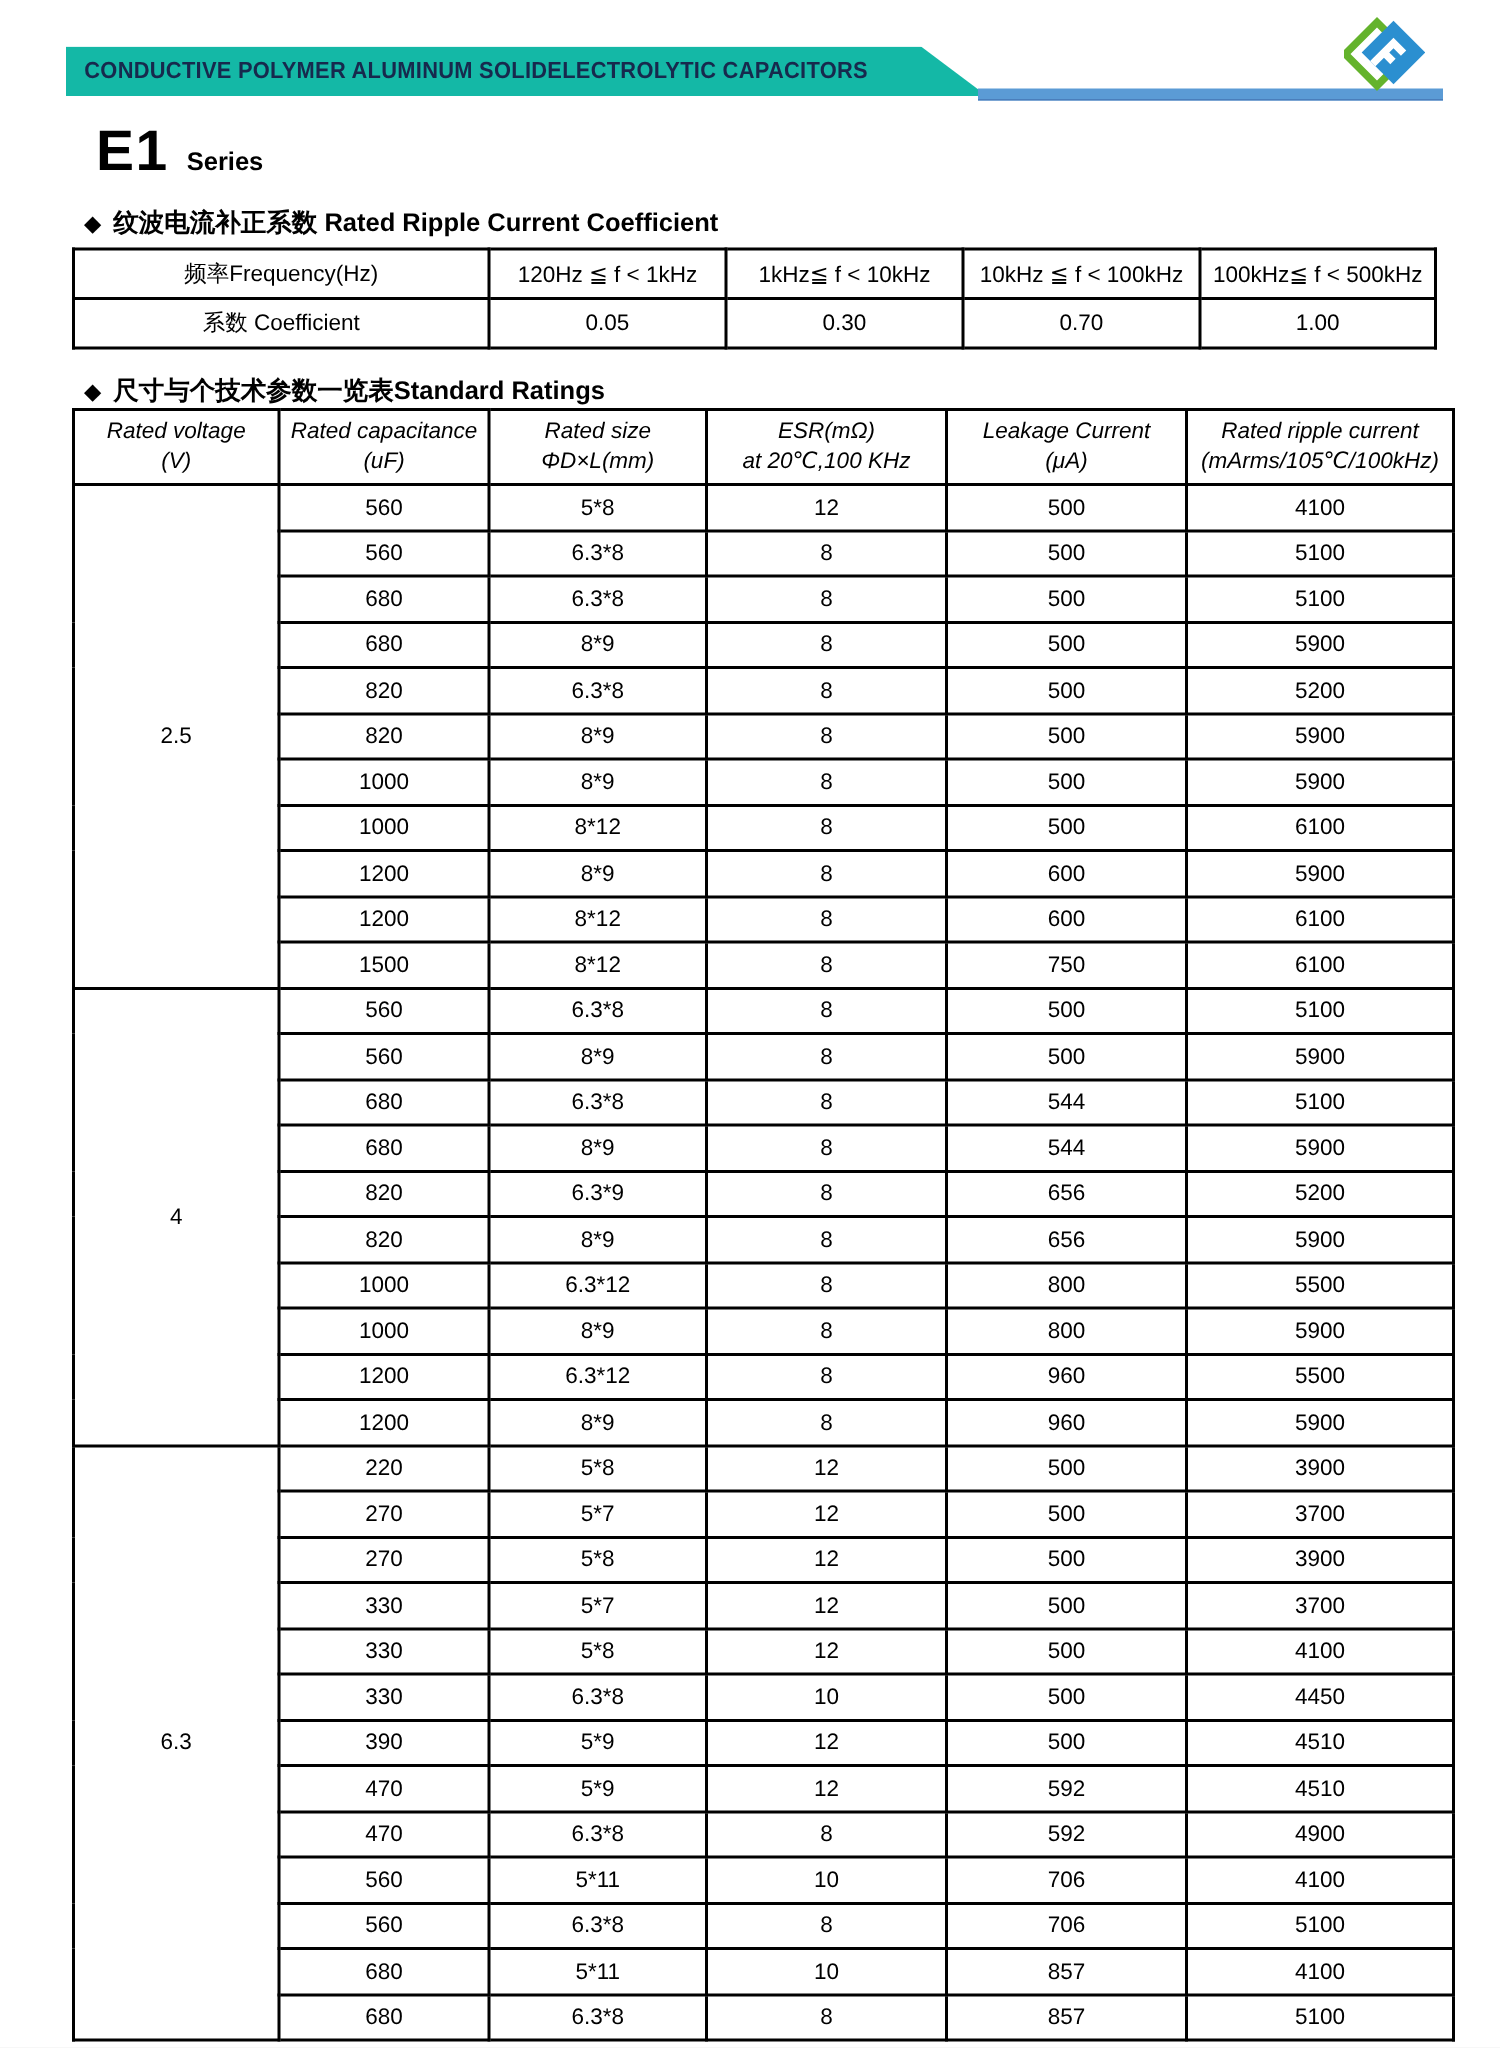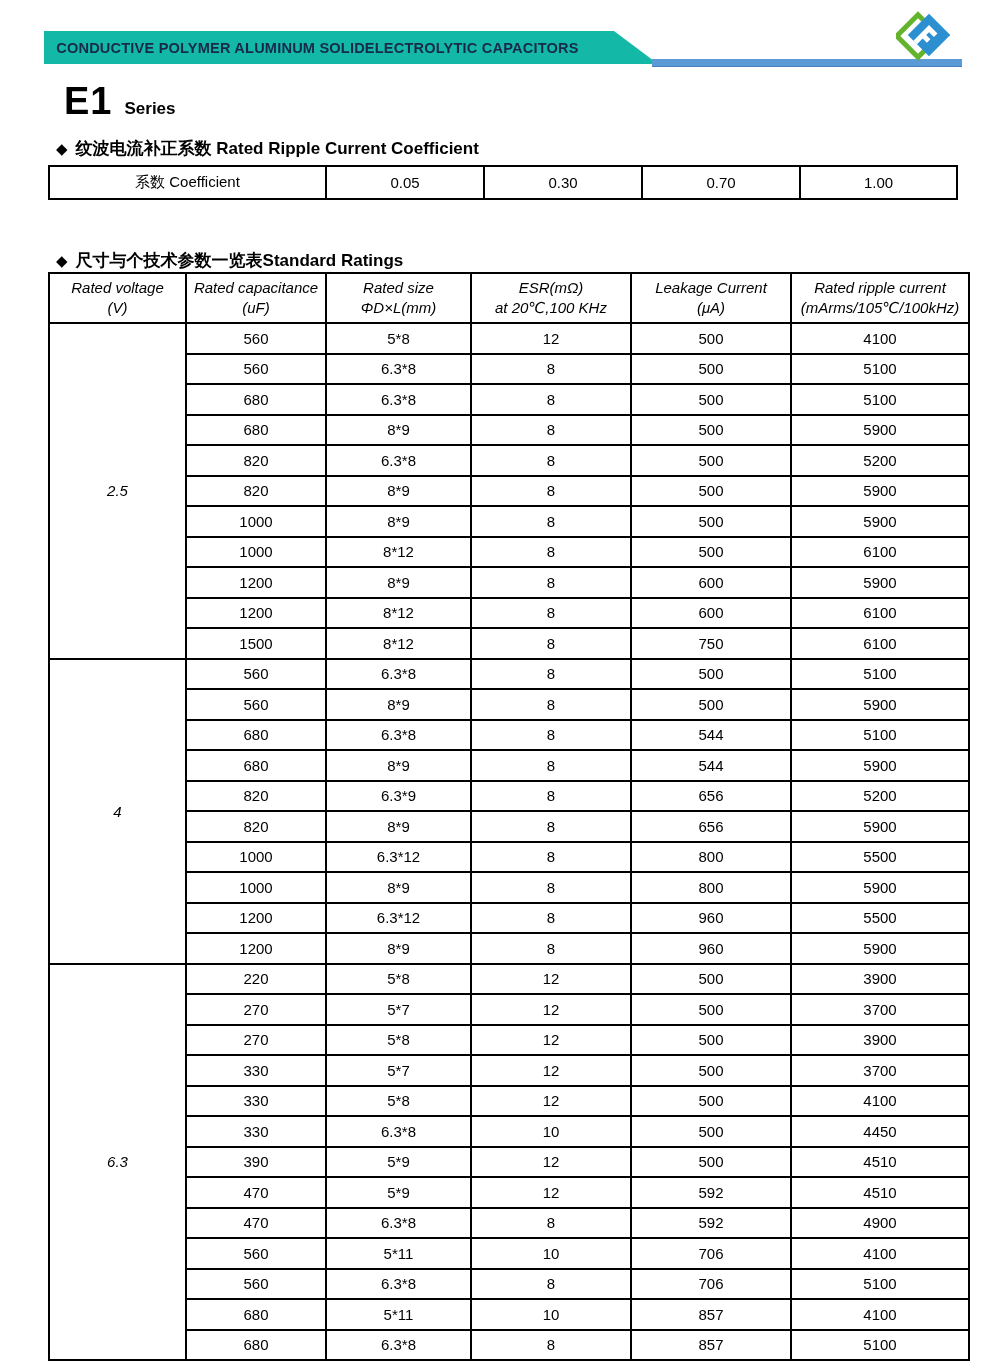--- a/index.html
+++ b/index.html
@@ -51,21 +51,21 @@
     text-align:center;vertical-align:middle;
     font-size:15px;font-weight:normal;
     padding:0;
     overflow:hidden;white-space:nowrap;
   }
   .coef-table{position:absolute;left:48px;top:165px;width:908px;}
   .coef-table td{height:31px;}
   .ratings-table{position:absolute;left:48px;top:272px;width:920px;}
   .ratings-table th{height:48px;line-height:1.35;font-style:italic;}
   .ratings-table td{height:28.5px;}
-  .voltage-cell{font-size:15px;font-style:italic;}
+  .voltage-cell{font-size:15px;}
 </style>
 </head>
 <body>
 
 <div class="page">
 
   <div class="banner">
     <div class="banner-title">CONDUCTIVE POLYMER ALUMINUM SOLIDELECTROLYTIC CAPACITORS</div>
   </div>
   <div class="banner-line"></div>
@@ -93,20 +93,27 @@
 
   <table class="coef-table">
     <colgroup>
       <col style="width:277px">
         <col style="width:158px">
         <col style="width:158px">
         <col style="width:158px">
         <col style="width:157px">
     </colgroup>
     <tbody>
+        <tr>
+      <td>频率Frequency(Hz)</td>
+      <td>120Hz ≦ f &lt; 1kHz</td>
+      <td>1kHz≦  f &lt;  10kHz</td>
+      <td>10kHz ≦ f &lt;  100kHz</td>
+      <td>100kHz≦ f &lt;  500kHz</td>
+    </tr>
     <tr>
       <td>系数  Coefficient</td>
       <td>0.05</td>
       <td>0.30</td>
       <td>0.70</td>
       <td>1.00</td>
     </tr>
   </tbody>
     </table>
 

